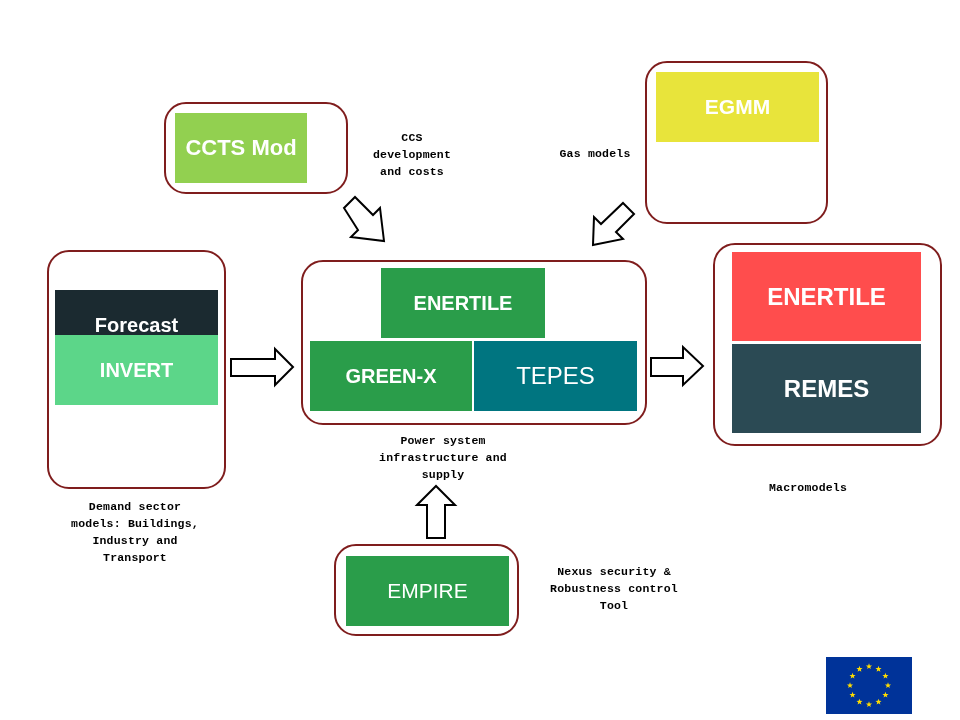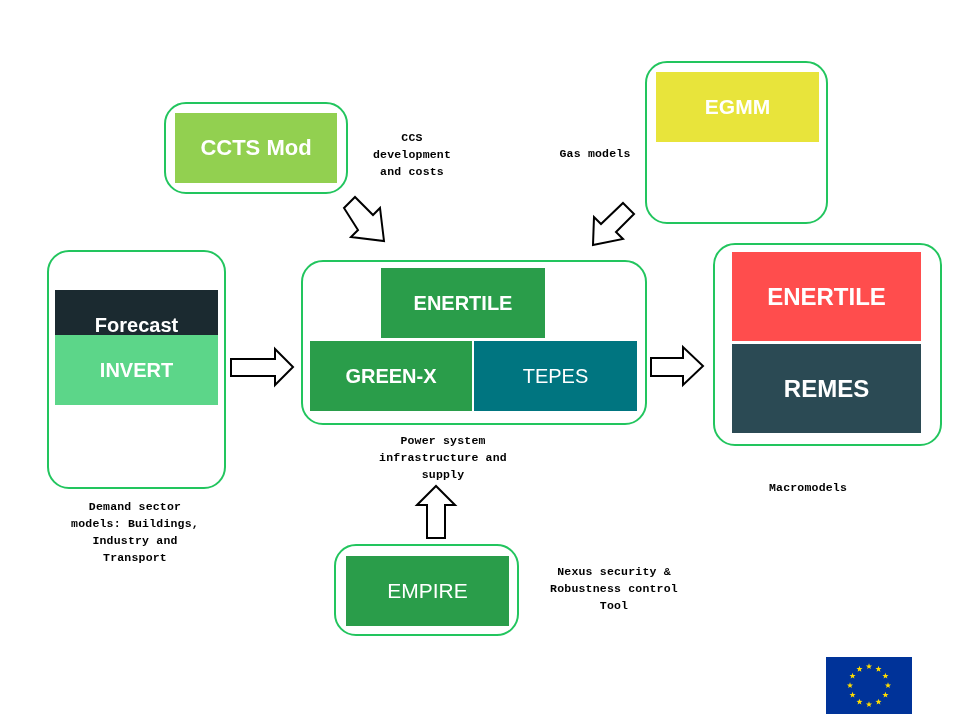--- a/index.html
+++ b/index.html
@@ -1,28 +1,28 @@
 <!DOCTYPE html>
 <html><head>
 <meta charset="utf-8">
 <style>
   html, body { margin: 0; padding: 0; background: #ffffff; }
   body { width: 960px; height: 720px; position: relative; overflow: hidden; font-family: "Liberation Sans", sans-serif; }
-  .group { position: absolute; border: 2px solid #22c55e; border-radius: 22px; background: #fff; box-sizing: border-box; }
+  .group { position: absolute; border: 2px solid #7f1d1d; border-radius: 22px; background: #fff; box-sizing: border-box; }
   .block { position: absolute; display: flex; align-items: center; justify-content: center; color: #fff; font-family: "Liberation Sans", sans-serif; font-weight: bold; box-sizing: border-box; }
   .caption { position: absolute; font-family: "Liberation Mono", monospace; font-size: 11.5px; line-height: 17px; text-align: center; color: #000; white-space: pre-line; font-weight: bold; letter-spacing: 0.2px; }
   .arrow { position: absolute; }
   .arrow svg { display: block; overflow: visible; }
   .flag { position: absolute; left: 826px; top: 657px; width: 86px; height: 57px; }
 </style>
 </head>
 <body>
 
 <div class="group" style="left:164px; top:102px; width:184px; height:92px;">
-  <div class="block" style="left: 9px; top: 9px; width: 162px; height: 70px; font-size: 22px; background: rgb(146, 208, 80);">CCTS Mod</div>
+  <div class="block" style="left: 9px; top: 9px; width: 132px; height: 70px; font-size: 22px; background: rgb(146, 208, 80);">CCTS Mod</div>
 </div>
 <div class="caption" style="left:356px; top:129px; width:112px;">CCS
 development
 and costs</div>
 
 <div class="group" style="left:645px; top:61px; width:183px; height:163px;">
   <div class="block" style="left: 9px; top: 9px; width: 163px; height: 70px; font-size: 21px; background: rgb(232, 228, 59);">EGMM</div>
 </div>
 <div class="caption" style="left:545px; top:145px; width:100px;">Gas models</div>
 
@@ -31,21 +31,21 @@
   <div class="block" style="left: 6px; top: 83px; width: 163px; height: 70px; font-size: 20px; background: rgb(92, 214, 137);">INVERT</div>
 </div>
 <div class="caption" style="left:40px; top:498px; width:190px;">Demand sector
 models: Buildings,
 Industry and
 Transport</div>
 
 <div class="group" style="left:301px; top:260px; width:346px; height:165px;">
   <div class="block" style="left: 78px; top: 6px; width: 164px; height: 70px; font-size: 20px; background: rgb(42, 157, 74);">ENERTILE</div>
   <div class="block" style="left: 7px; top: 79px; width: 162px; height: 70px; font-size: 20px; background: rgb(42, 157, 74);">GREEN-X</div>
-  <div class="block" style="left: 171px; top: 79px; width: 163px; height: 70px; font-size: 20px; font-weight: normal; background: rgb(0, 117, 128);">TEPES</div>
+  <div class="block" style="left: 171px; top: 79px; width: 163px; height: 70px; font-size: 24px; font-weight: normal; background: rgb(0, 117, 128);">TEPES</div>
 </div>
 <div class="caption" style="left:350px; top:432px; width:186px;">Power system
 infrastructure and
 supply</div>
 
 <div class="group" style="left:713px; top:243px; width:229px; height:203px;">
   <div class="block" style="left: 17px; top: 7px; width: 189px; height: 89px; font-size: 24px; background: rgb(255, 77, 77);">ENERTILE</div>
   <div class="block" style="left: 17px; top: 99px; width: 189px; height: 89px; font-size: 24px; background: rgb(43, 74, 84);">REMES</div>
 </div>
 <div class="caption" style="left:750px; top:455px; width:116px;margin-top:24px;">Macromodels</div>

